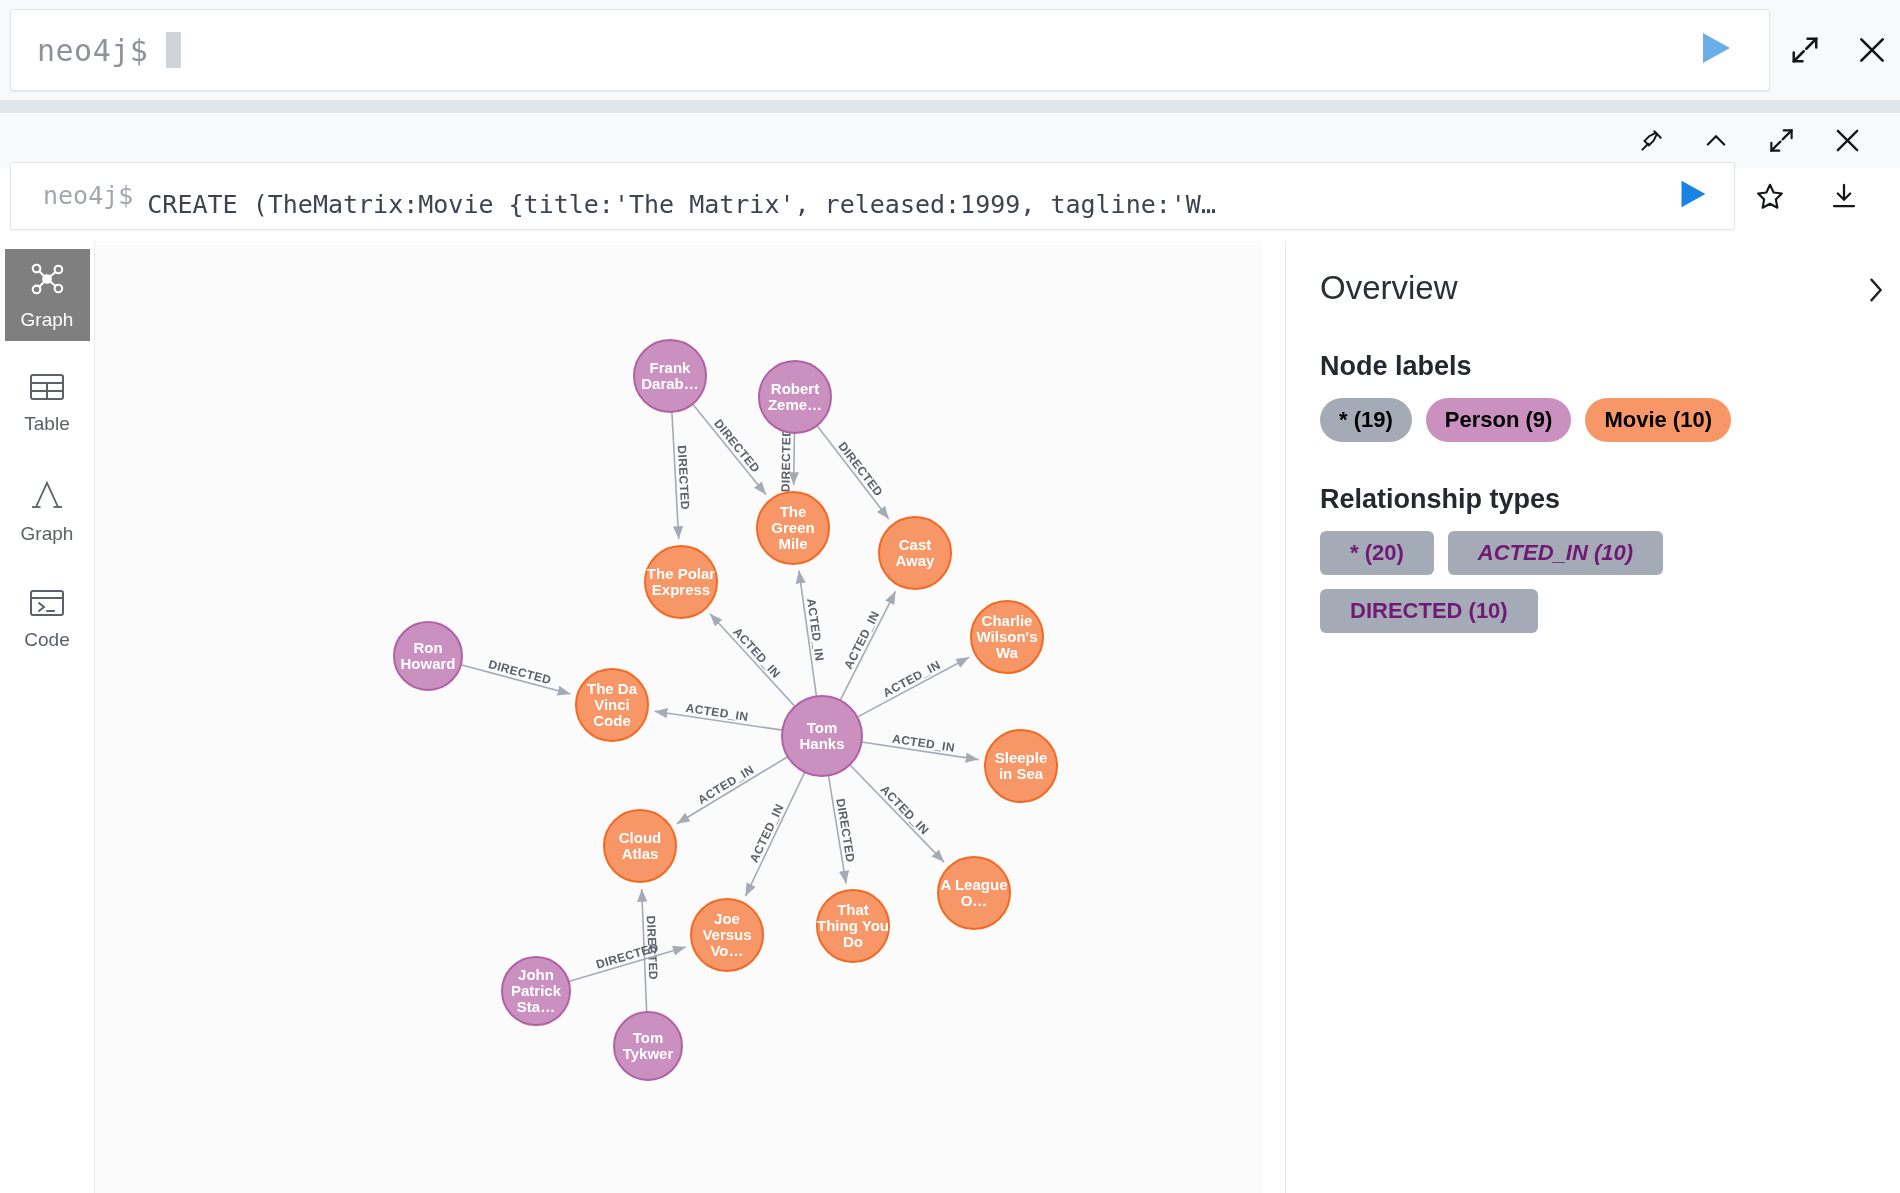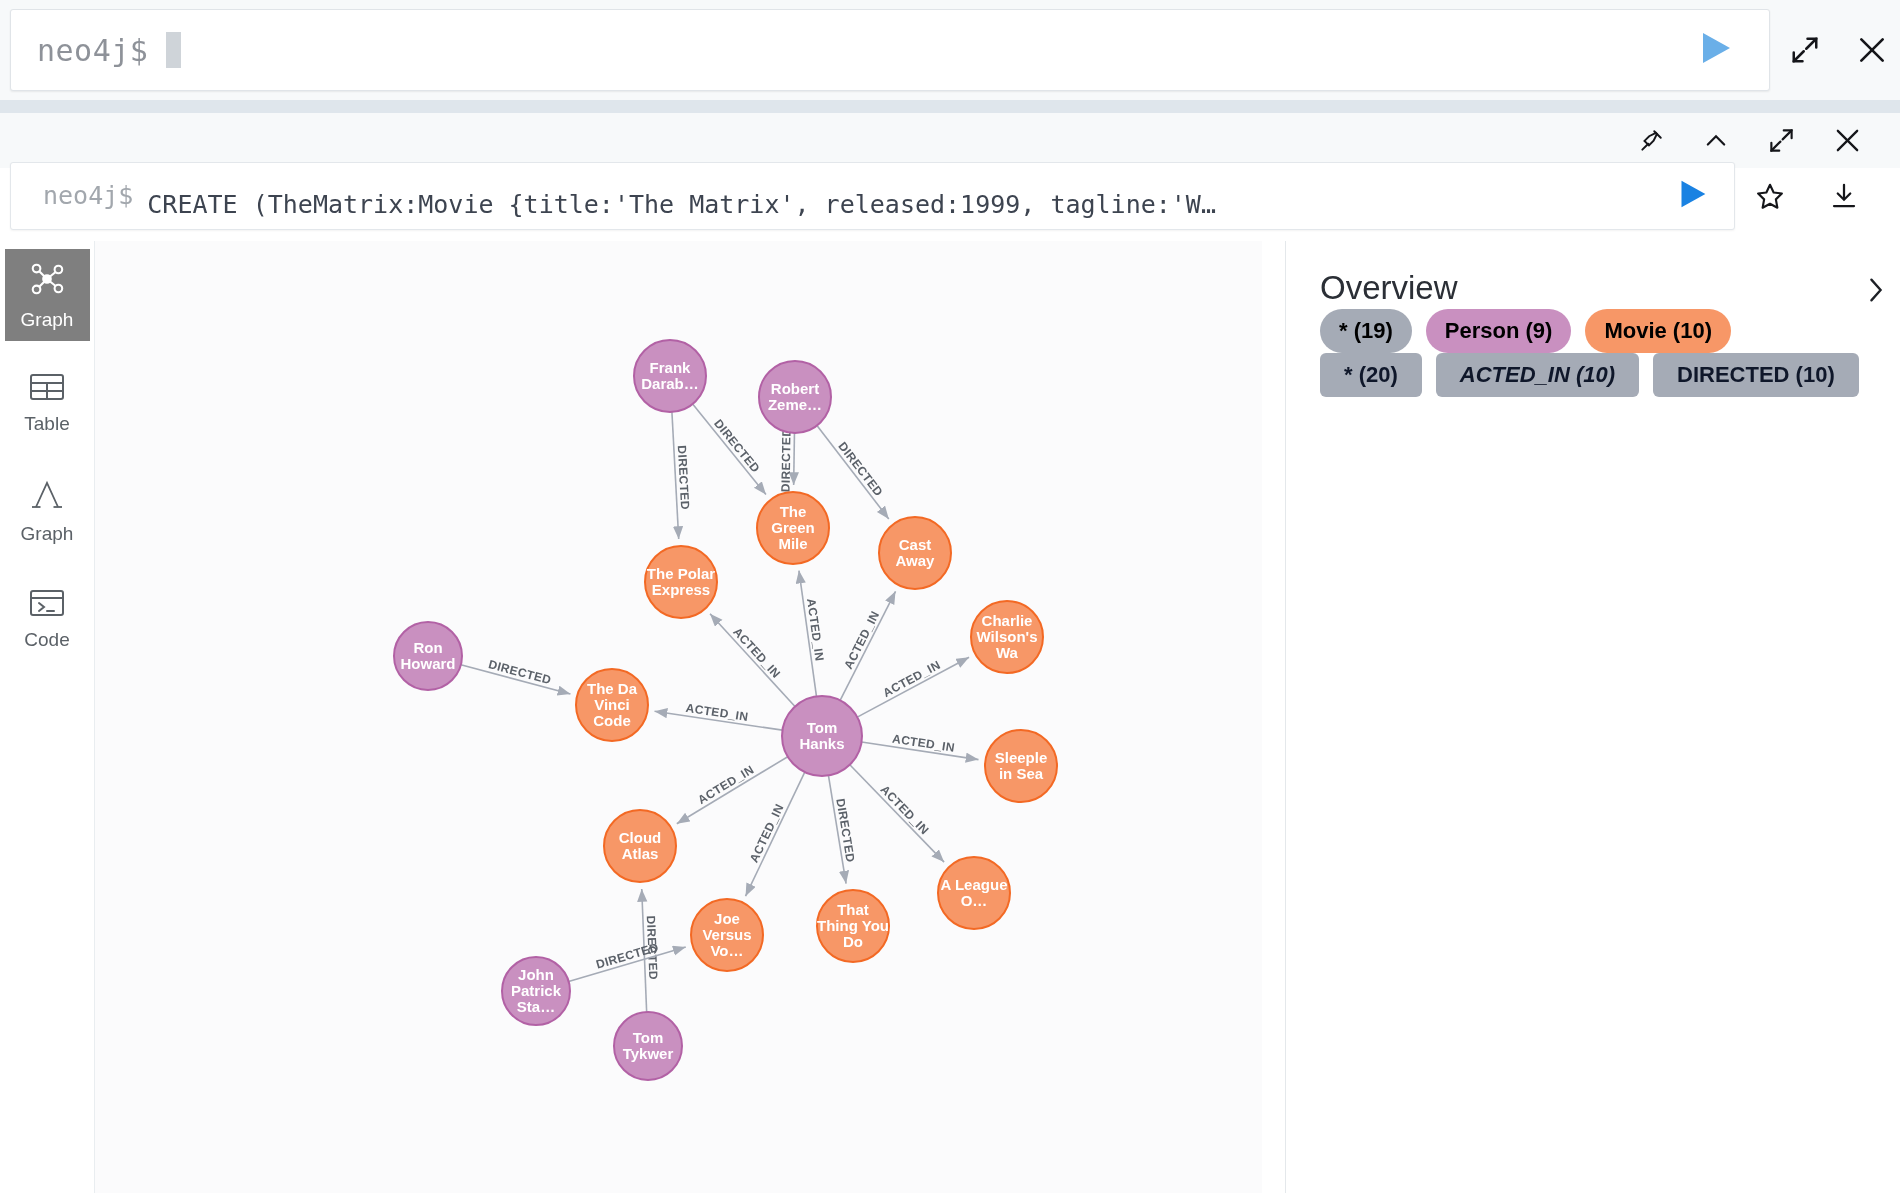--- a/index.html
+++ b/index.html
@@ -144,22 +144,22 @@
     font-size: 27px; font-weight: bold; color: #25282e;
     margin-top: 42px; margin-bottom: 16px;
   }
   .badge-row { display: flex; flex-wrap: wrap; gap: 14px; }
   .pill {
     border-radius: 22px; padding: 8px 19px;
     font-size: 22px; font-weight: bold; color: #000000;
     cursor: pointer; white-space: nowrap; line-height: 1.25;
   }
   .rect-badge {
-    border-radius: 6px; padding: 9px 24px;
-    font-size: 22px; font-weight: bold; color: #0f172a;
+    border-radius: 6px; padding: 9px 30px;
+    font-size: 22px; font-weight: bold; color: #701a75;
     background: #a5abb6; cursor: pointer; white-space: nowrap;
   }
   #display-status {
     margin-top: 48px; font-size: 27px; color: #2b2f36;
   }
 </style>
 </head>
 <body>
 
 <div id="top-editor-bar">
@@ -420,26 +420,28 @@
   <div id="overview-panel">
     <div id="overview-header">
       <div id="overview-title">Overview</div>
       <span id="overview-collapse">
         <svg width="26" height="30" viewBox="0 0 20 26" fill="none" stroke="#1d2026" stroke-width="2" stroke-linecap="round">
             <path d="M6 4l8 9-8 9"></path>
           </svg>
       </span>
     </div>
 
+    <div class="section-title">Node labels</div>
     <div class="badge-row" id="node-label-row">
         <span class="pill" style="background: rgb(165, 171, 182);">* (19)</span>
         <span class="pill" style="background: rgb(201, 144, 192);">Person (9)</span>
         <span class="pill" style="background: rgb(247, 151, 103);">Movie (10)</span>
       </div>
 
+    <div class="section-title">Relationship types</div>
     <div class="badge-row" id="rel-type-row">
         <span class="rect-badge" style="background: rgb(165, 171, 182);">* (20)</span>
         <span class="rect-badge" style="background: rgb(165, 171, 182); font-style: italic;">ACTED_IN (10)</span>
         <span class="rect-badge" style="background: rgb(165, 171, 182);">DIRECTED (10)</span>
       </div>
 
   </div>
 </div>
 
 </body></html>

